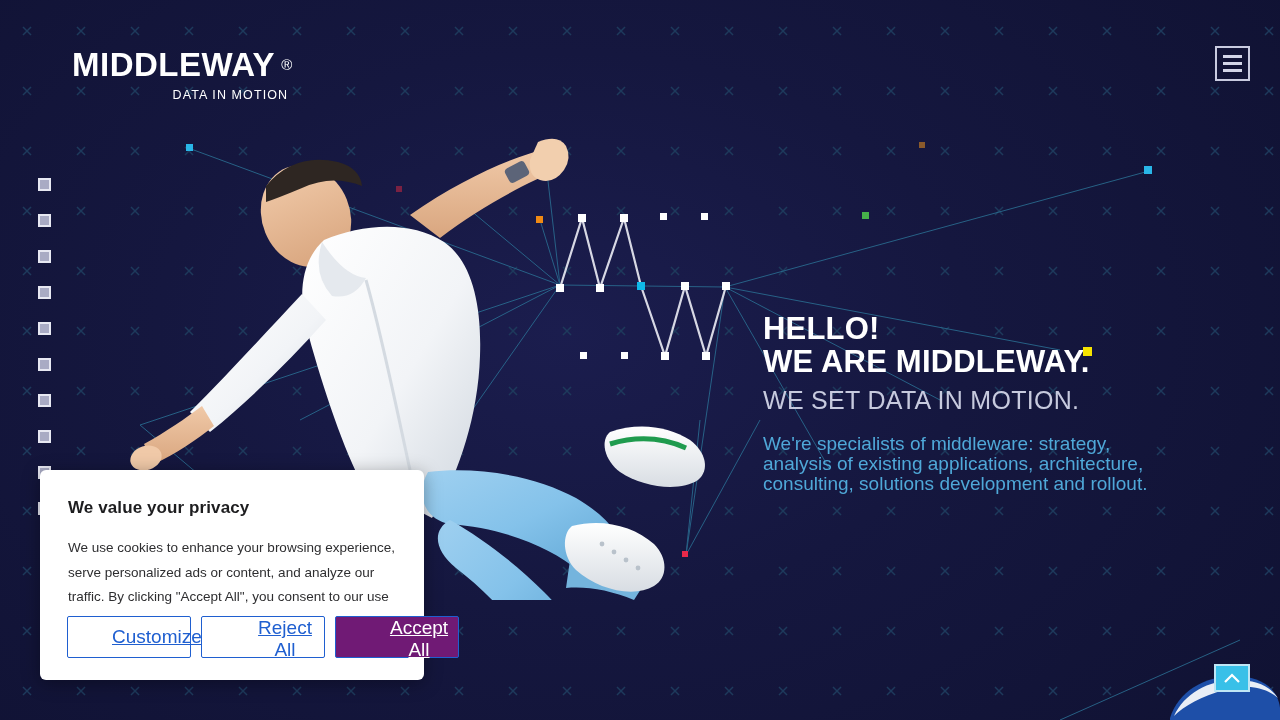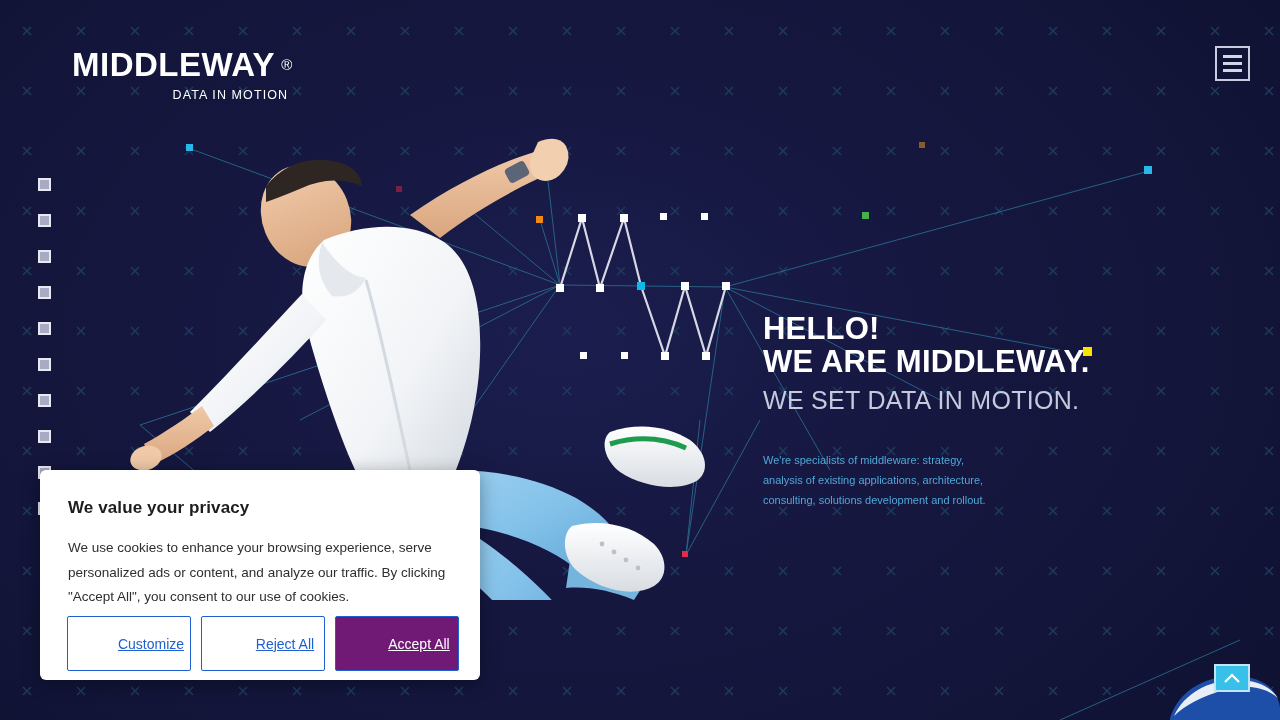--- a/index.html
+++ b/index.html
@@ -187,34 +187,34 @@
   .hero-sub {
     font-size: 25px;
     font-weight: 400;
     color: #c7cade;
     letter-spacing: 0.3px;
     margin-top: 8px;
     line-height: 1.1;
   }
 
   .hero-para {
-    margin-top: 36px;
-    font-size: 11px;
+    margin-top: 20px;
+    font-size: 19px;
     line-height: 20px;
     color: #4fa8d8;
     max-width: 300px;
   }
   .hero-para div { white-space: nowrap; }
 
   
   .cookie {
     position: absolute;
     left: 40px;
     top: 470px;
-    width: 440px;
+    width: 384px;
     height: 210px;
     background: #ffffff;
     border-radius: 6px;
     box-shadow: 0 3px 18px rgba(0,0,0,0.35);
     z-index: 50;
     padding: 28px 28px 0 28px;
   }
 
   .cookie-title {
     font-size: 17px;
@@ -235,25 +235,25 @@
     position: absolute;
     left: 67px;
     top: 616px;
     display: flex;
     gap: 10px;
     z-index: 51;
   }
 
   .ck-btn {
     width: 124px;
-    height: 55px;
+    height: 42px;
     border: 1px solid #1f5fd0;
     background: #ffffff;
     color: #1f5fd0;
-    font-size: 14px;
+    font-size: 19px;
     font-family: "Liberation Sans", sans-serif;
     text-decoration: underline;
     cursor: pointer;
     border-radius: 2px;
     padding-left: 44px;
   }
   .ck-btn.primary {
     background: #701a75;
     color: #ffffff;
     border-color: #1f5fd0;

